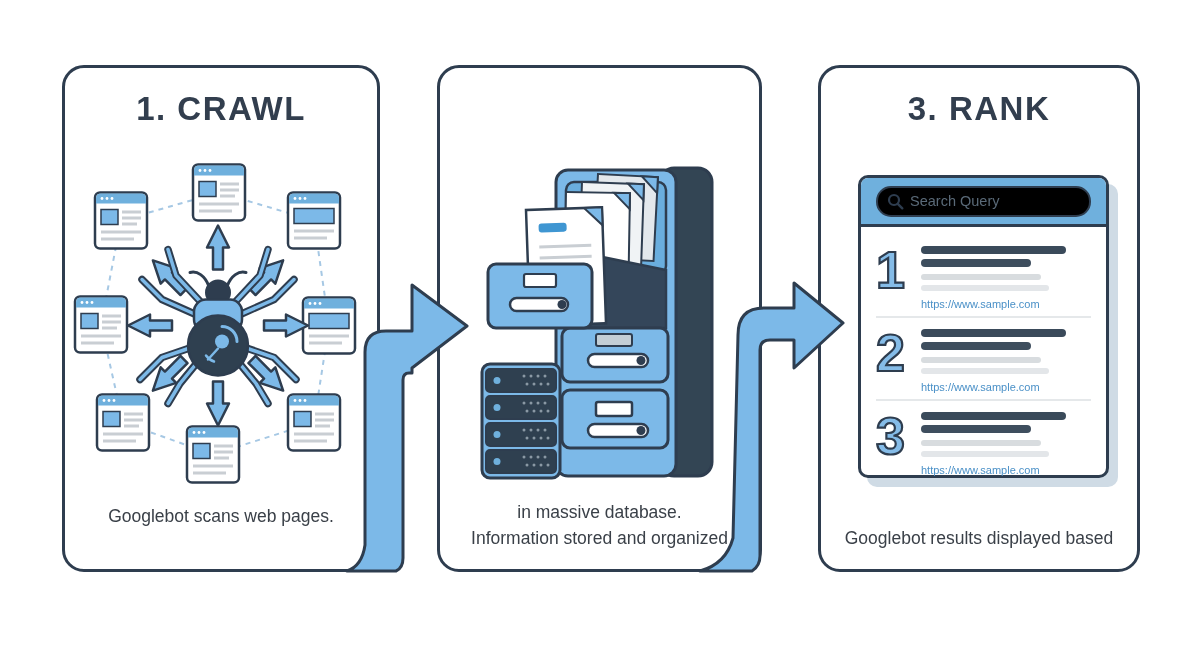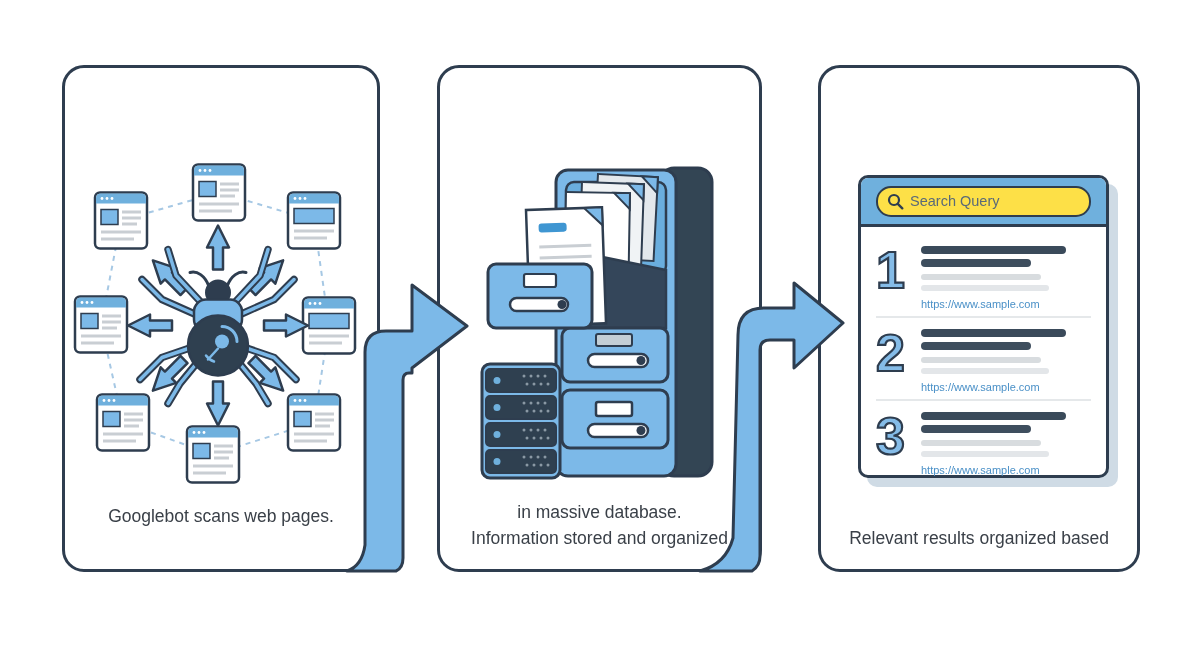--- a/index.html
+++ b/index.html
@@ -23,21 +23,21 @@
   .flow-arrow{position:absolute;z-index:3;}
   #flow-arrow-1{left:340px;top:273px;width:135px;height:302px;}
   #flow-arrow-2{left:690px;top:273px;width:160px;height:302px;}
 
   
   #rank-window{position:absolute;left:37px;top:107px;width:245px;height:297px;
                background:#ffffff;border:3px solid #2e3d4f;border-radius:10px;
                box-shadow:9px 9px 0 #cfdbe5;z-index:2;}
   #rank-header{height:46px;background:#6fb0dd;border-bottom:3px solid #2e3d4f;
                border-radius:7px 7px 0 0;display:flex;align-items:center;padding:0 15px;}
-  #search-pill{flex:1;height:27px;background:#fde047;border:2.5px solid #2e3d4f;
+  #search-pill{flex:1;height:27px;background:#000000;border:2.5px solid #2e3d4f;
                border-radius:15px;display:flex;align-items:center;padding:0 9px;gap:6px;}
   #search-pill span{font-size:14.5px;color:#5a6a78;}
   #rank-results{padding:8px 15px 0 15px;}
   .result-row{display:flex;padding:8px 0 6px 0;}
   .result-row.divided{border-bottom:2px solid #e5e8ea;}
   .result-num{flex:none;width:38px;font-size:52px;line-height:54px;font-weight:bold;
               color:#85bce8;-webkit-text-stroke:2.2px #2e3d4f;}
   .result-bars{flex:1;padding-left:7px;padding-top:3px;}
   .bar{border-radius:4px;}
   .bar.d1{width:145px;height:8px;background:#3a4a5a;margin-bottom:5px;}
@@ -45,20 +45,21 @@
   .bar.g1{width:120px;height:6px;background:#d8dcdf;margin-bottom:5px;}
   .bar.g2{width:128px;height:6px;background:#e3e6e9;margin-bottom:7px;}
   .result-url{font-size:11px;font-weight:normal;color:#4a90c7;}
 </style>
 </head>
 <body>
 
 <div id="stage">
 
   <div class="panel" id="panel-crawl">
+    <div class="panel-title">1. CRAWL</div>
     <div class="caption">
       <div>Googlebot scans web pages.</div>
     </div>
   </div>
 
   <svg class="illus" id="illus-crawl" viewBox="0 0 318 345">
     <defs>
       <g id="pageA">
         <rect x="0" y="0" width="52" height="56" rx="5" fill="#ffffff" stroke="#2e3d4f" stroke-width="2.5"></rect>
         <path d="M1,6 Q1,1 6,1 L46,1 Q51,1 51,6 L51,11 L1,11 Z" fill="#6fb0dd"></path>
@@ -259,20 +260,21 @@
           <circle cx="63" cy="93" r="1.5"></circle>
         <circle cx="45" cy="101" r="1.5"></circle>
           <circle cx="52" cy="101" r="1.5"></circle>
           <circle cx="59" cy="101" r="1.5"></circle>
           <circle cx="66" cy="101" r="1.5"></circle>
       </g>
     </g>
   </svg>
 
   <div class="panel" id="panel-rank">
+    <div class="panel-title">3. RANK</div>
 
     <div id="rank-window">
       <div id="rank-header">
         <div id="search-pill">
           <svg width="17" height="17" viewBox="0 0 17 17">
             <circle cx="7" cy="7" r="5" fill="none" stroke="#2e3d4f" stroke-width="2.2"></circle>
             <line x1="10.8" y1="10.8" x2="15.3" y2="15.3" stroke="#2e3d4f" stroke-width="2.4" stroke-linecap="round"></line>
           </svg>
           <span>Search Query</span>
         </div>
@@ -305,21 +307,21 @@
             <div class="bar d2"></div>
             <div class="bar g1"></div>
             <div class="bar g2"></div>
             <div class="result-url">https://www.sample.com</div>
           </div>
         </div>
       </div>
     </div>
 
     <div class="caption">
-      <div>Relevant results organized based</div>
+      <div>Googlebot results displayed based</div>
     </div>
   </div>
 
   <svg class="flow-arrow" id="flow-arrow-1" viewBox="0 0 135 302">
     <path d="M7,298 Q22,293 25,272 L25,79 Q25,58 46,58 L72,58 L72,12 L127,53 L72,95 L72,100 L69,100
              Q63,100 63,107 L63,285 Q63,295 56,298 Z" fill="#7cb9e8" stroke="#2e3d4f" stroke-width="3" stroke-linejoin="round"></path>
   </svg>
   <svg class="flow-arrow" id="flow-arrow-2" viewBox="0 0 160 302">
     <path d="M10,298 Q36,291 43,265 L48,62 Q48,35 74,35 L104,35 L104,10 L153,50 L104,95 L104,67 L80,67
              Q70,67 70,77 L70,283 Q70,293 62,298 Z" fill="#7cb9e8" stroke="#2e3d4f" stroke-width="3" stroke-linejoin="round"></path>

